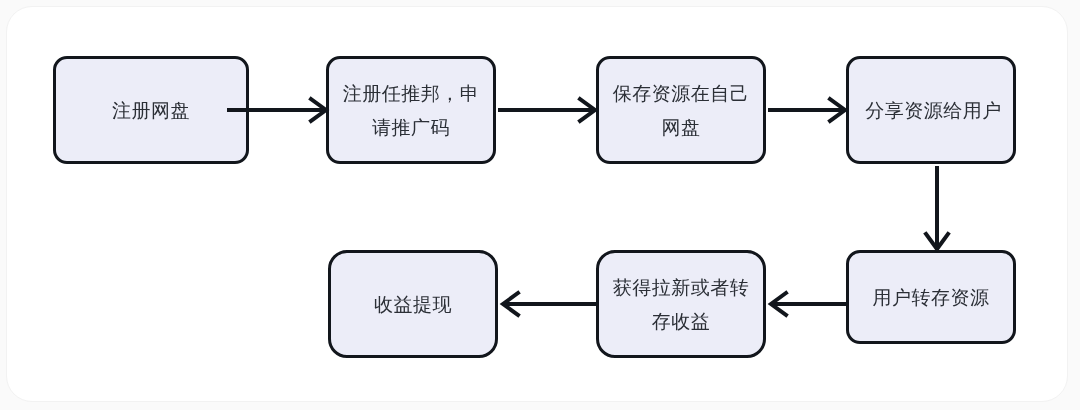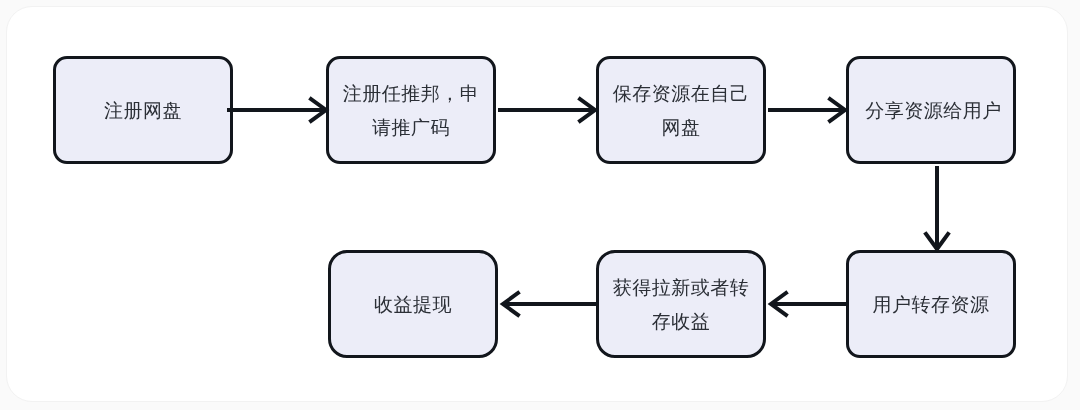--- a/index.html
+++ b/index.html
@@ -50,31 +50,31 @@
     display: block;
     overflow: visible;
   }
 </style>
 </head>
 <body>
 
 <div id="canvas">
   <div class="card-frame">
 
-    <div class="node" style="left:46px; top:49px; width:180px; height:108px;">注册网盘</div>
+    <div class="node" style="left:46px; top:49px; width:196px; height:108px;">注册网盘</div>
 
     <div class="node" style="left:319px; top:49px; width:170px; height:108px;">注册任推邦，申
 请推广码</div>
 
     <div class="node" style="left:589px; top:49px; width:170px; height:108px;">保存资源在自己
 网盘</div>
 
     <div class="node" style="left:839px; top:49px; width:170px; height:108px;padding-left:15px;">分享资源给用户</div>
 
-    <div class="node" style="left:839px; top:243px; width:170px; height:108px;text-align:center;">用户转存资源</div>
+    <div class="node" style="left:839px; top:243px; width:170px; height:94px;text-align:center;">用户转存资源</div>
 
     <div class="node" style="left:589px; top:243px; width:170px; height:108px;border-radius:19px;">获得拉新或者转
 存收益</div>
 
     <div class="node" style="left:321px; top:243px; width:170px; height:108px;border-radius:19px;">收益提现</div>
 
     <div class="edge" style="left:220px; top:88px; width:102px; height:30px;">
       <svg width="102" height="30" viewBox="0 0 102 30">
         <line x1="0" y1="15" x2="96" y2="15" stroke="#12161c" stroke-width="4"></line>
         <polyline points="84,4 99,15 84,26" fill="none" stroke="#12161c" stroke-width="4" stroke-linecap="square" stroke-linejoin="miter"></polyline>

